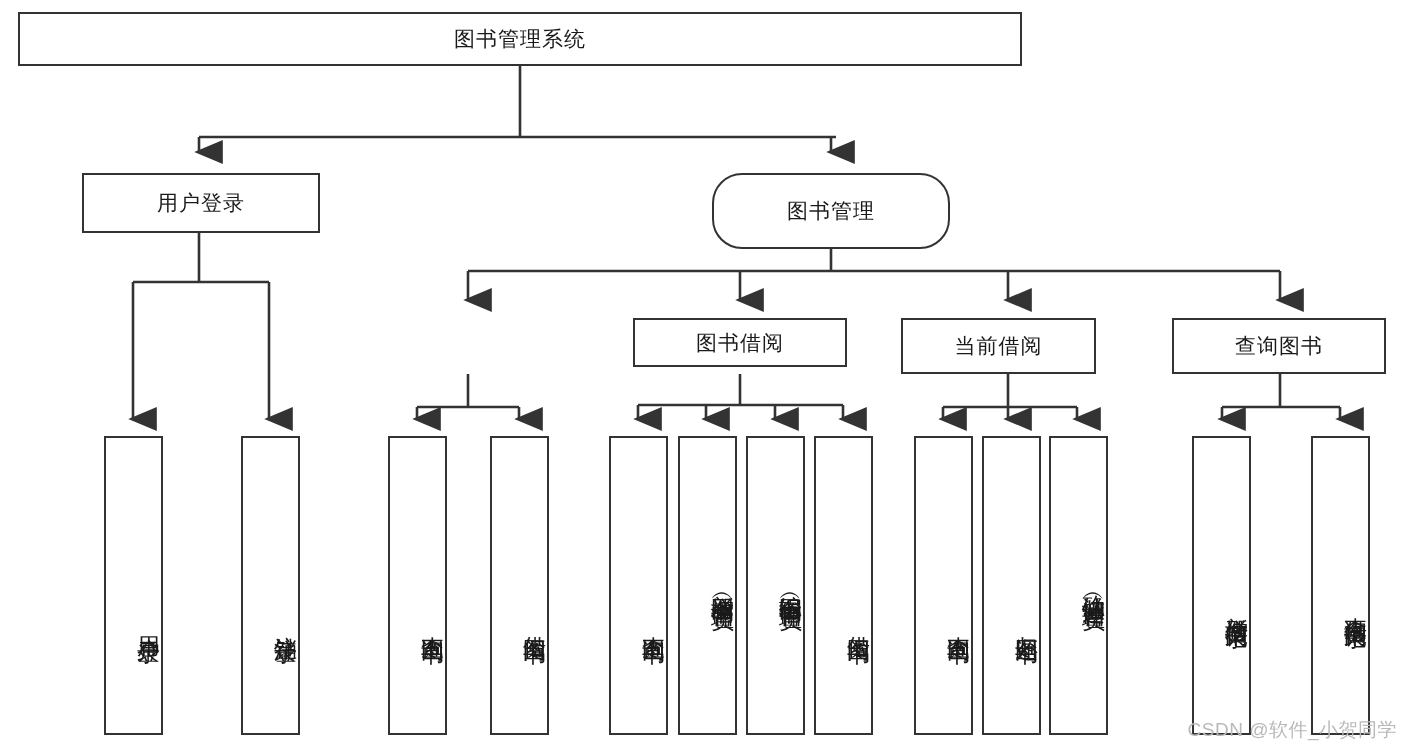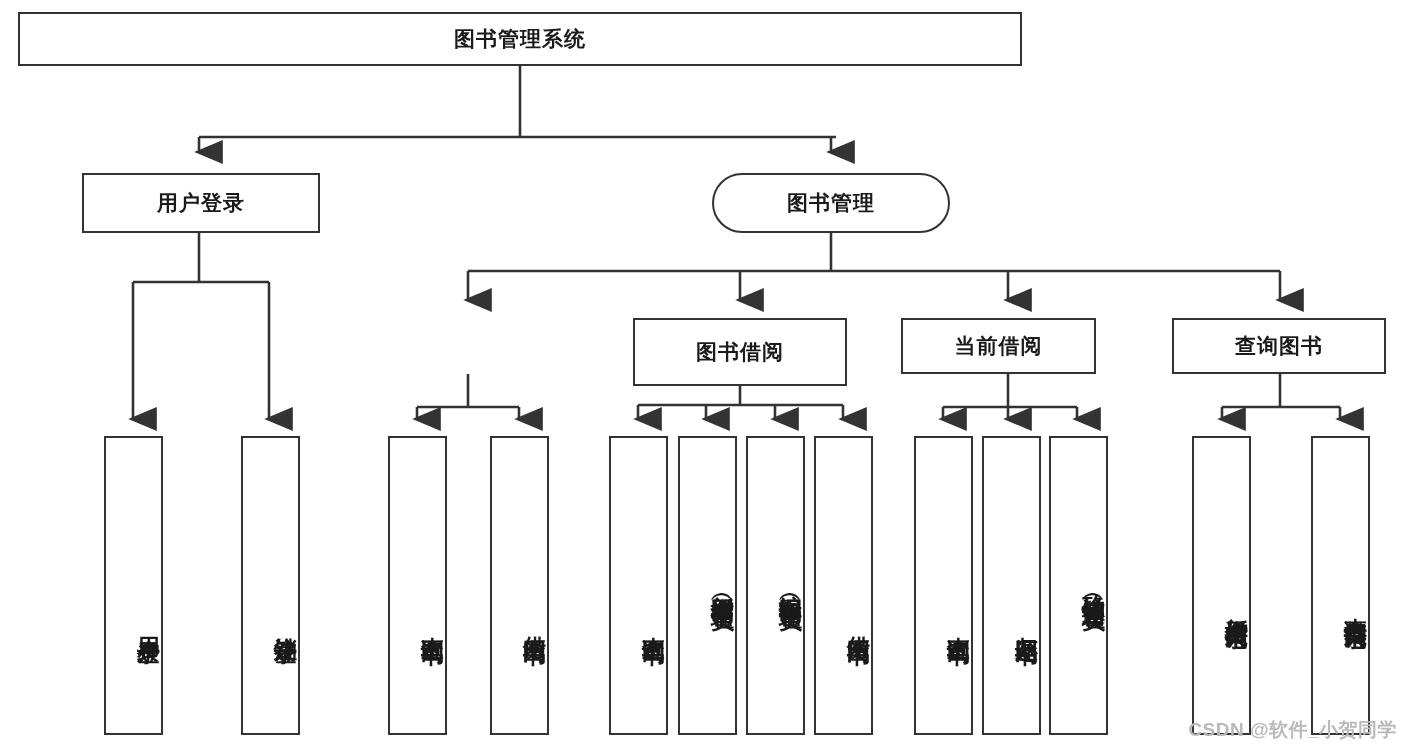--- a/index.html
+++ b/index.html
@@ -9,21 +9,20 @@
   }
   body {
     font-family: "Liberation Sans", "DejaVu Sans", sans-serif;
   }
   #canvas {
     position: relative;
     width: 1405px;
     height: 747px;
     background: #ffffff;
     overflow: hidden;
-    font-weight: bold;
   }
   svg#wires {
     position: absolute;
     left: 0;
     top: 0;
     width: 1405px;
     height: 747px;
     pointer-events: none;
   }
   .node {
@@ -123,25 +122,25 @@
     </g>
   </svg>
 
   <div class="node horiz" style="left:18px; top:12px; width:1004px; height:54px;">
     <span class="label">图书管理系统</span>
   </div>
 
   <div class="node horiz" style="left:82px; top:173px; width:238px; height:60px;">
     <span class="label">用户登录</span>
   </div>
-  <div class="node horiz" style="left:712px; top:173px; width:238px; height:60px;border-radius:30px;">
+  <div class="node horiz" style="left:712px; top:173px; width:238px; height:76px;border-radius:30px;">
     <span class="label">图书管理</span>
   </div>
 
-  <div class="node horiz" style="left:633px; top:318px; width:214px; height:68px;">
+  <div class="node horiz" style="left:633px; top:318px; width:214px; height:49px;">
     <span class="label">图书借阅</span>
   </div>
   <div class="node horiz" style="left:901px; top:318px; width:195px; height:56px;">
     <span class="label">当前借阅</span>
   </div>
   <div class="node horiz" style="left:1172px; top:318px; width:214px; height:56px;">
     <span class="label">查询图书</span>
   </div>
 
   <div class="node vert" style="left:104px; top:436px; width:59px; height:299px; padding-top:78px;">

